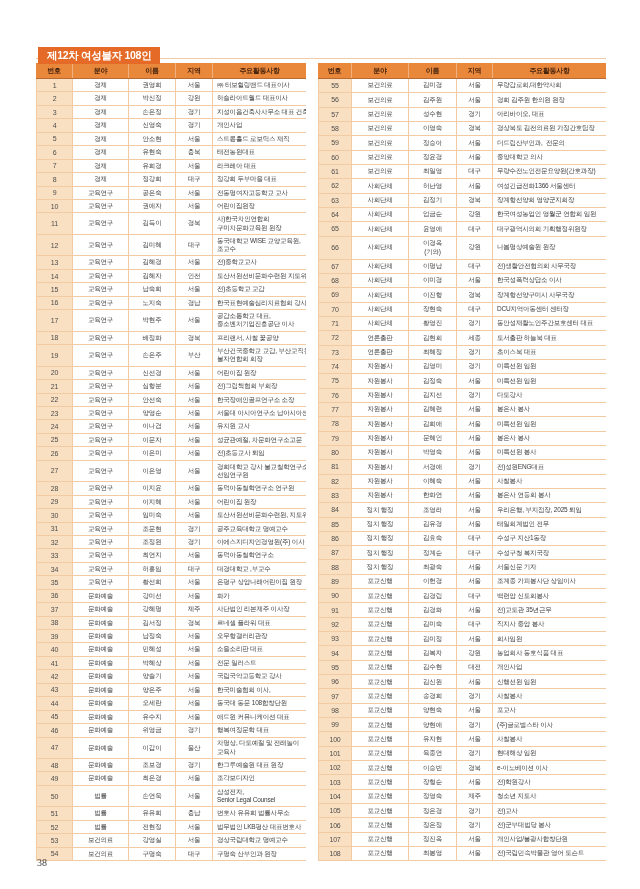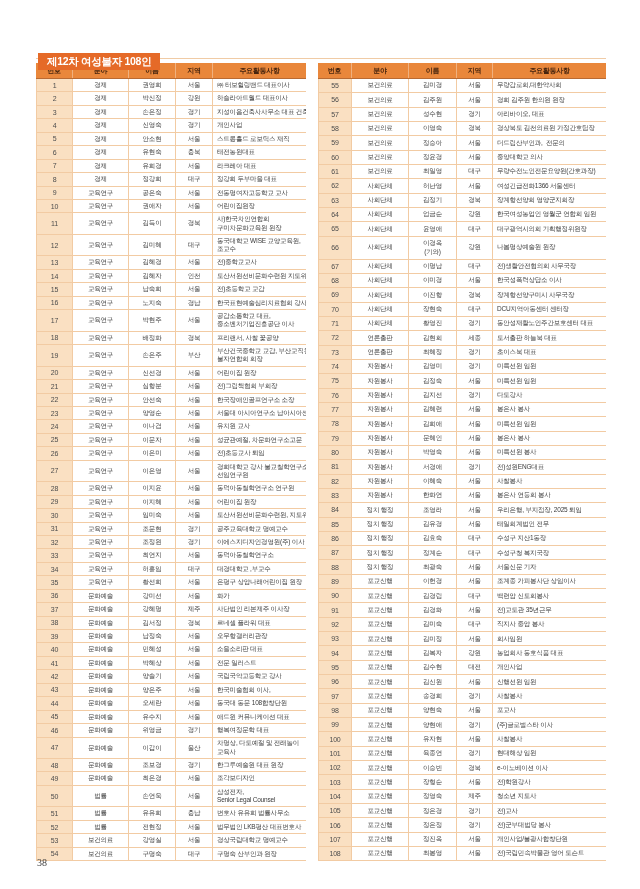--- a/index.html
+++ b/index.html
@@ -1,20 +1,20 @@
 <!DOCTYPE html>
 <html><head>
 <meta charset="utf-8">
 <style>
   html,body{margin:0;padding:0;}
   body{background:#e9e9e9;font-family:"Liberation Sans","DejaVu Sans",sans-serif;}
   .page{position:relative;width:640px;height:889px;background:#ffffff;margin:0 auto;overflow:hidden;}
   .content{position:absolute;left:36px;top:41px;width:570px;}
   .title-row{position:relative;height:17px;border-bottom:1px solid #f0cba5;}
-  .title-bar{position:absolute;left:2px;top:12px;height:17px;line-height:17px;background:#e56a28;color:#ffffff;
+  .title-bar{position:absolute;left:2px;top:6px;height:17px;line-height:17px;background:#e56a28;color:#ffffff;
     font-size:10.5px;font-weight:bold;padding:0 9px;letter-spacing:-0.3px;}
   .tables{display:flex;margin-top:4px;}
   .tbl{display:flex;flex-direction:column;}
   .tbl-left{width:270px;margin-right:12px;}
   .tbl-right{width:288px;}
   .thead{display:grid;height:15px;background:#e9873b;border-bottom:1px solid #b96a33;}
   .tbl-left .thead,.tbl-left .row{grid-template-columns:37px 56px 47px 37px 1fr;}
   .tbl-right .thead,.tbl-right .row{grid-template-columns:34px 57px 48px 36px 1fr;}
   .thead .hcell{display:flex;align-items:center;justify-content:center;font-size:7px;font-weight:bold;
     color:#46240e;letter-spacing:-0.3px;border-right:1px solid rgba(255,255,255,0.35);}

